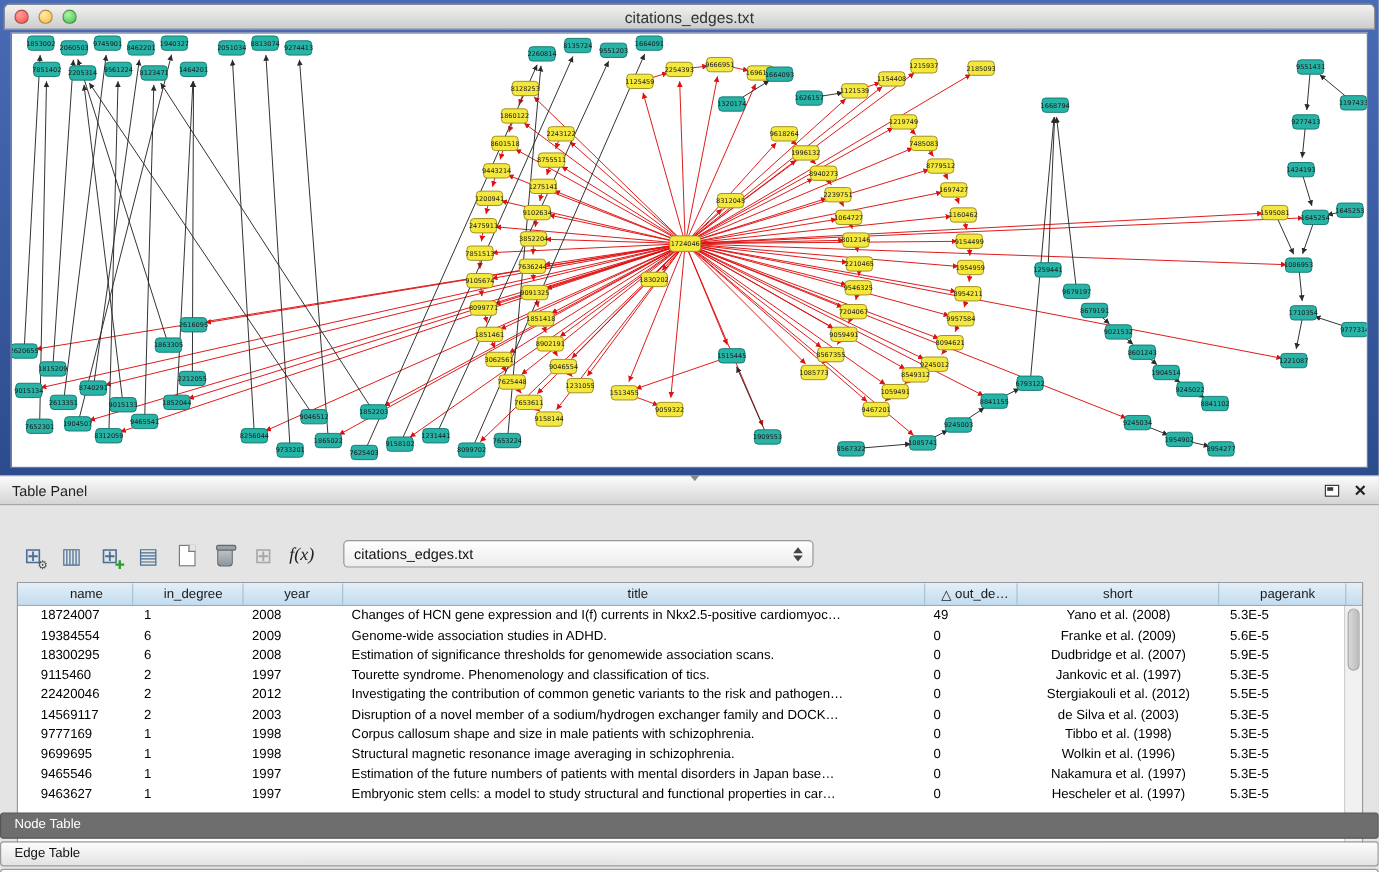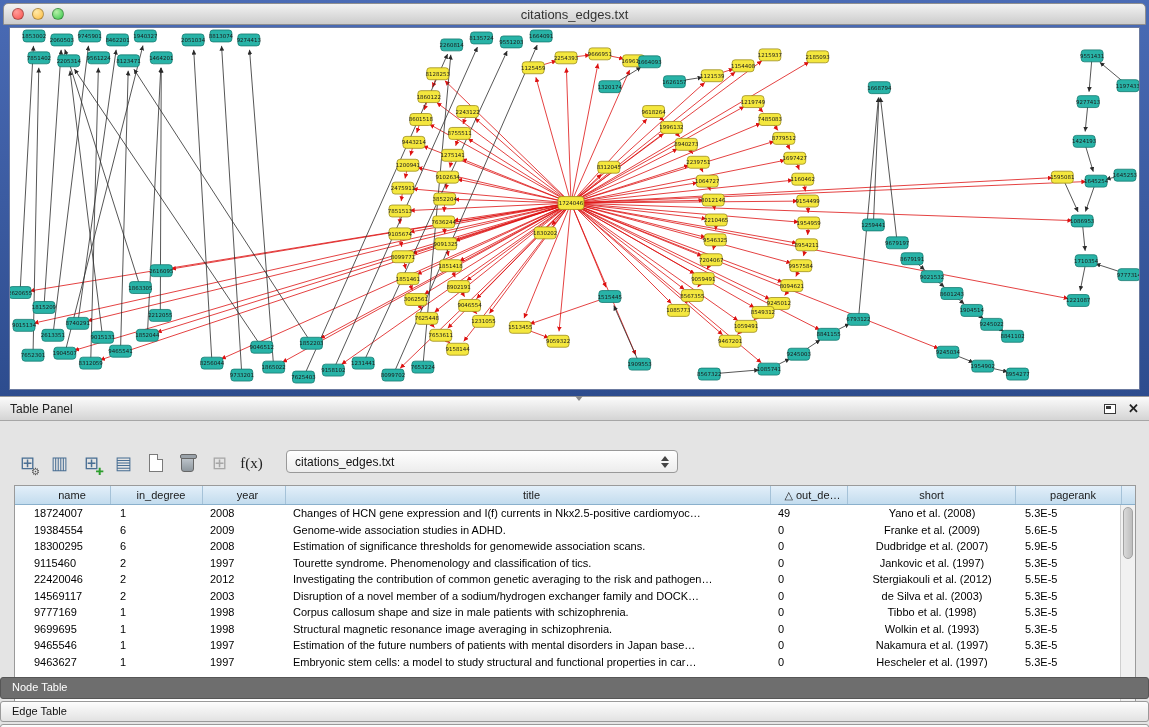--- a/index.html
+++ b/index.html
@@ -49,21 +49,21 @@
   .tb-icon.dim { color:#a7a7a7; }
   .badge.green { color:#2e9e2e; }
   .page-shape { width:14px; height:18px; background:#fff; border:1px solid #7a7a7a;
     position:relative; box-shadow:inset 0 0 0 1px #fff; }
   .page-shape::after { content:""; position:absolute; right:-1px; top:-1px; width:5px; height:5px;
     background:#e4e4e4; border-left:1px solid #7a7a7a; border-bottom:1px solid #7a7a7a; }
   .trash-shape { width:13px; height:15px; background:linear-gradient(#bfc6cc,#8e979e);
     border:1px solid #666; border-radius:2px 2px 3px 3px; position:relative; margin-top:3px; }
   .trash-shape::before { content:""; position:absolute; left:-2px; top:-4px; width:15px; height:3px;
     background:#9aa2a9; border:1px solid #666; border-radius:2px; }
-  .fx { font-family:"Liberation Serif",serif; font-size:15px; color:#222; }
+  .fx { font-style:italic; font-family:"Liberation Serif",serif; font-size:15px; color:#222; }
 
   .dropdown { position:absolute; left:286px; top:53px; width:392px; height:23px;
     background:linear-gradient(#ffffff,#ececec); border:1px solid #999;
     border-radius:4px; display:flex; align-items:center; padding:0 8px; font-size:12px; color:#111; }
   .dd-arrows { margin-left:auto; display:flex; flex-direction:column; gap:2px; padding-left:8px; }
   .dd-up   { width:0; height:0; border-left:4px solid transparent; border-right:4px solid transparent; border-bottom:5px solid #444; }
   .dd-down { width:0; height:0; border-left:4px solid transparent; border-right:4px solid transparent; border-top:5px solid #444; }
 
   .table-wrap { position:absolute; left:14px; right:13px; top:88px; bottom:56px;
     background:#fff; border:1px solid #9a9a9a; overflow:hidden; }
@@ -954,21 +954,21 @@
           <div class="cell c2">1997</div>
           <div class="cell c3">Tourette syndrome. Phenomenology and classification of tics.</div>
           <div class="cell c4">0</div>
           <div class="cell c5">Jankovic et al. (1997)</div>
           <div class="cell c6">5.3E-5</div>
         </div>
         <div class="row">
           <div class="cell c0">22420046</div>
           <div class="cell c1">2</div>
           <div class="cell c2">2012</div>
-          <div class="cell c3">Investigating the contribution of common genetic averaging to the risk and pathogen…</div>
+          <div class="cell c3">Investigating the contribution of common genetic variants to the risk and pathogen…</div>
           <div class="cell c4">0</div>
           <div class="cell c5">Stergiakouli et al. (2012)</div>
           <div class="cell c6">5.5E-5</div>
         </div>
         <div class="row">
           <div class="cell c0">14569117</div>
           <div class="cell c1">2</div>
           <div class="cell c2">2003</div>
           <div class="cell c3">Disruption of a novel member of a sodium/hydrogen exchanger family and DOCK…</div>
           <div class="cell c4">0</div>
@@ -983,21 +983,21 @@
           <div class="cell c4">0</div>
           <div class="cell c5">Tibbo et al. (1998)</div>
           <div class="cell c6">5.3E-5</div>
         </div>
         <div class="row">
           <div class="cell c0">9699695</div>
           <div class="cell c1">1</div>
           <div class="cell c2">1998</div>
           <div class="cell c3">Structural magnetic resonance image averaging in schizophrenia.</div>
           <div class="cell c4">0</div>
-          <div class="cell c5">Wolkin et al. (1993)</div>
+          <div class="cell c5">Wolkin et al. (1996)</div>
           <div class="cell c6">5.3E-5</div>
         </div>
         <div class="row">
           <div class="cell c0">9465546</div>
           <div class="cell c1">1</div>
           <div class="cell c2">1997</div>
           <div class="cell c3">Estimation of the future numbers of patients with mental disorders in Japan base…</div>
           <div class="cell c4">0</div>
           <div class="cell c5">Nakamura et al. (1997)</div>
           <div class="cell c6">5.3E-5</div>

